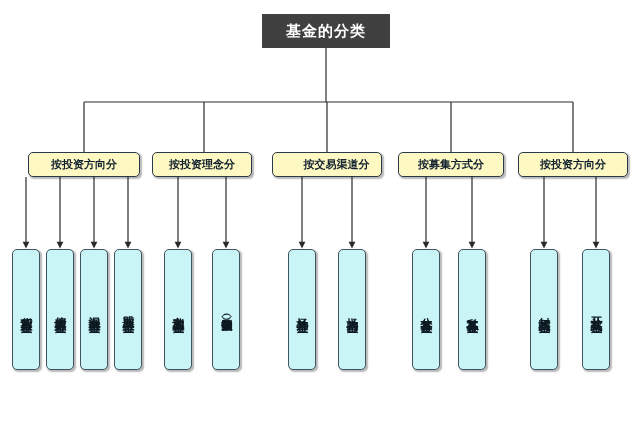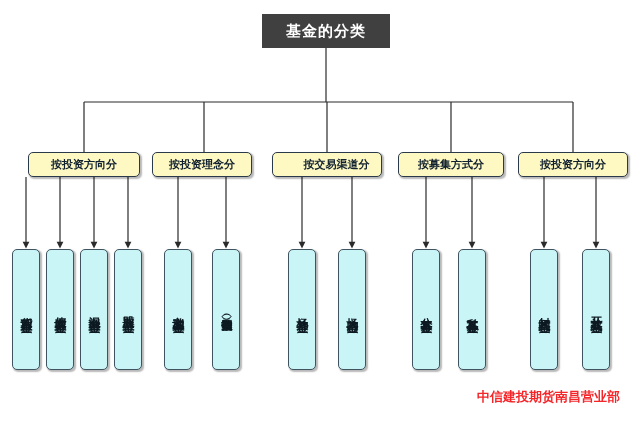--- a/index.html
+++ b/index.html
@@ -207,15 +207,14 @@
         <span class="leaf-label">私募基金</span>
       </div>
       <div class="leaf-box" style="left: 530px;">
         <span class="leaf-label">封闭式基金</span>
       </div>
       <div class="leaf-box" style="left: 582px;">
         <span class="leaf-label">开放式基金</span>
       </div>
     </div>
 
-  <div class="footer-note">中信建投期货南昌营业部</div>
 
 </div>
 
 </body></html>

